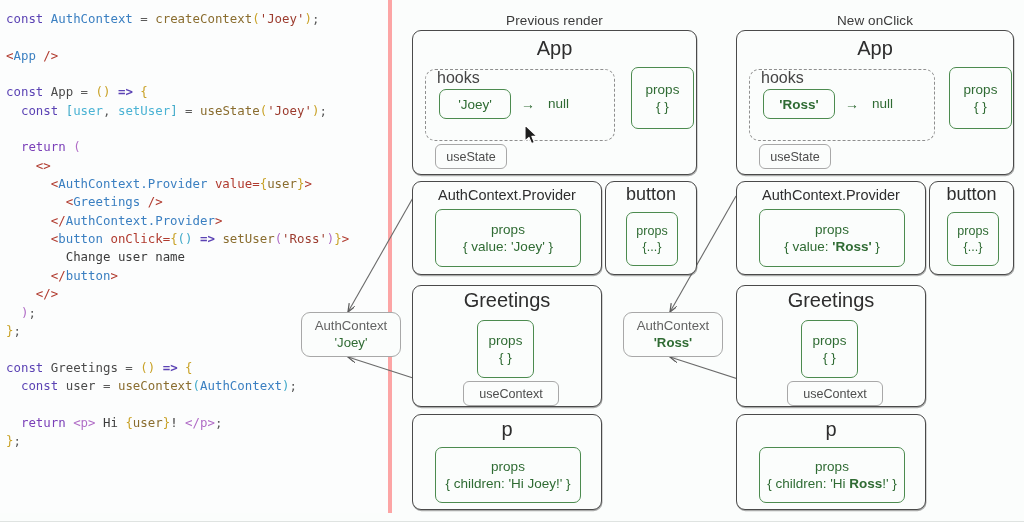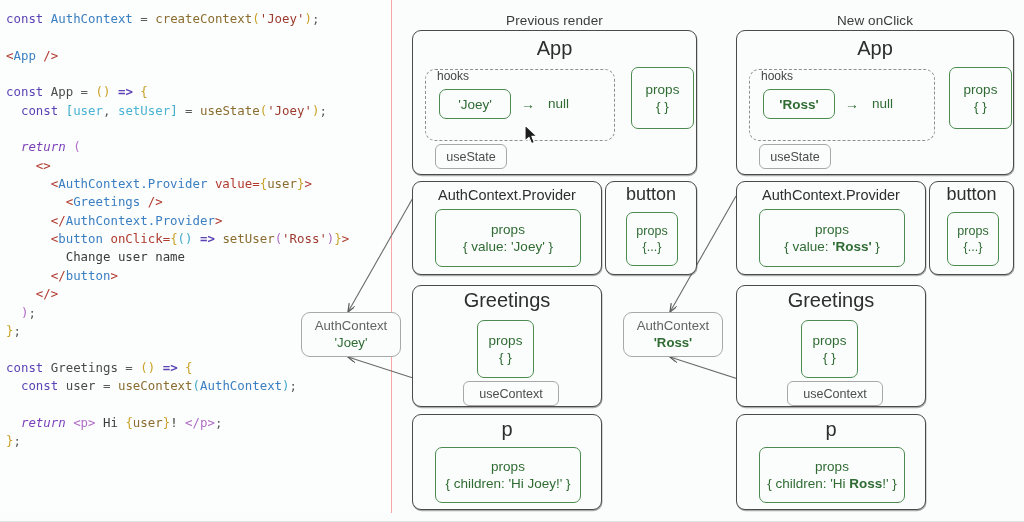--- a/index.html
+++ b/index.html
@@ -11,32 +11,32 @@
   }
   #root{position:absolute;inset:0;background:#fbfdfc;}
   #root:after{
     content:"";position:absolute;left:0;right:0;bottom:0;height:1px;background:#dfe3e1;
   }
 
   
   .code-pane{
     position:absolute;left:0;top:0;width:392px;height:513px;
     background:#fcfdfd;
-    border-right:1px solid #fca5a5;
+    border-right:4px solid #fca5a5;
     box-sizing:border-box;
     padding:10px 0 0 6px;
     font-family:"DejaVu Sans Mono","Liberation Mono",monospace;
     font-size:12.4px;
     line-height:18.35px;
     white-space:pre;
     color:#3b3b3b;
   }
   .code-line{height:18.35px;}
   .kw{color:#5b43b4;}
-  .kw2{color:#7a3fb8;font-style:italic;}
+  .kw2{color:#7a3fb8;}
   .ident{color:#4a4a4a;}
   .comp{color:#3a7fc1;}
   .fn{color:#8a6d2f;}
   .str{color:#9c3b2e;}
   .punc{color:#5b5b5b;}
   .br-y{color:#c9a227;}
   .br-p{color:#b06cc6;}
   .br-c{color:#3fa9c9;}
   .tag{color:#b03a2e;}
   .attr{color:#b03a2e;}
@@ -58,21 +58,21 @@
   .card-title{
     position:absolute;left:0;right:0;text-align:center;
     font-size:20px;color:#2e2e2e;font-weight:400;
   }
   .card-title.sm{font-size:14.5px;}
   .dashbox{
     position:absolute;box-sizing:border-box;
     border:1.6px dashed #8e8e8e;border-radius:10px;background:transparent;
   }
   .dash-label{
-    position:absolute;font-size:12px;color:#444;
+    position:absolute;font-size:16px;color:#444;
   }
   .greenbox{
     position:absolute;box-sizing:border-box;
     border:1.4px solid #4c8b4f;border-radius:7px;background:#fbfdfc;
     color:#2f6b33;text-align:center;
     display:flex;flex-direction:column;align-items:center;justify-content:center;
   }
   .greenbox .l1{font-size:13.5px;line-height:16px;}
   .greenbox .l2{font-size:13.5px;line-height:17px;}
   .greenbox.single{font-size:13.5px;}

